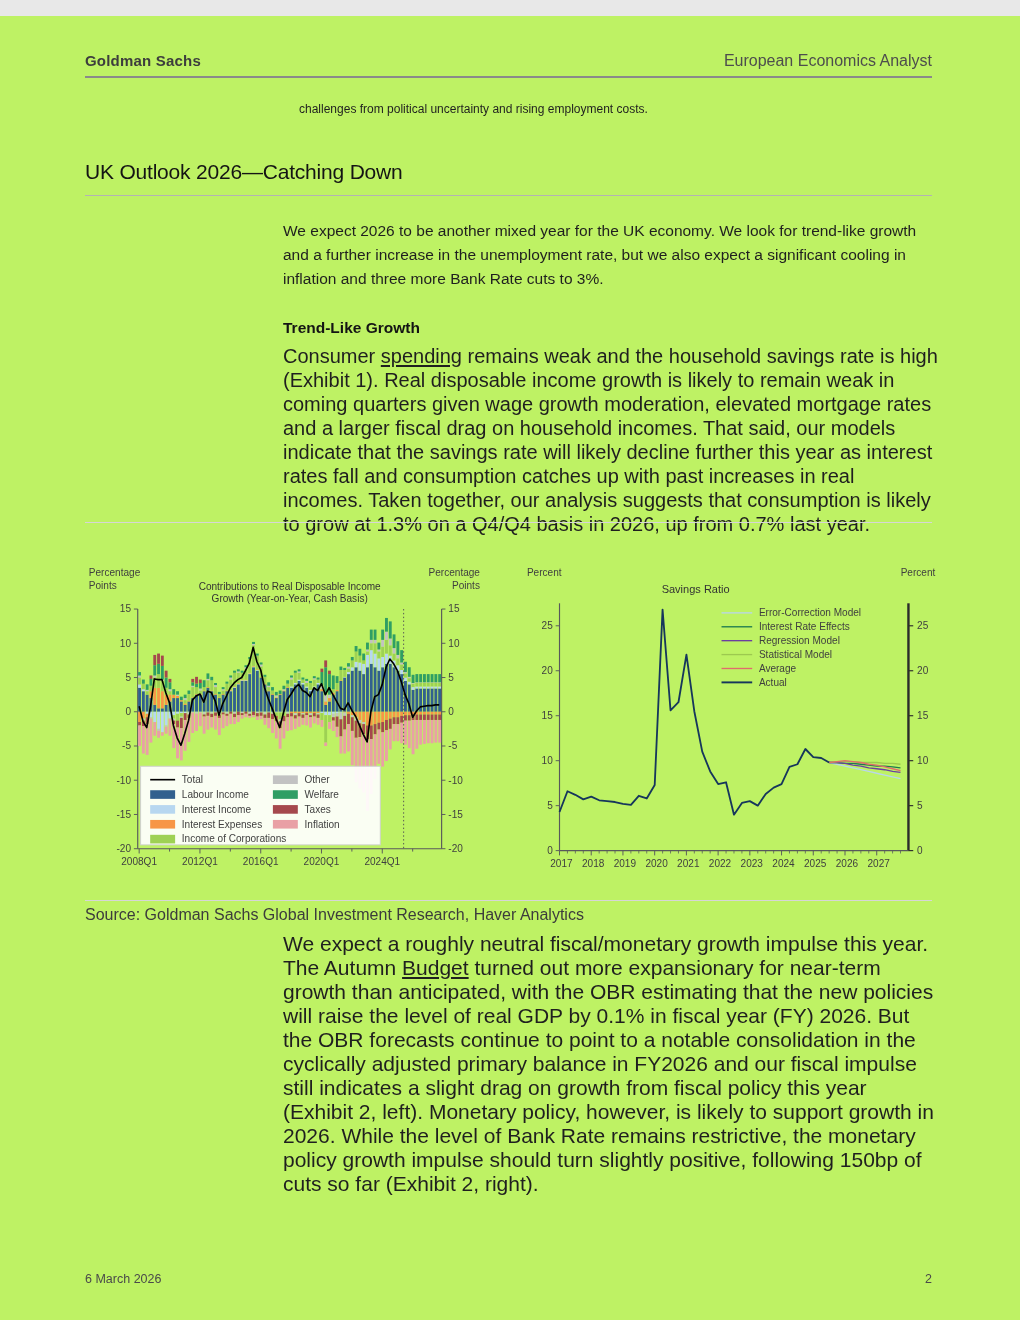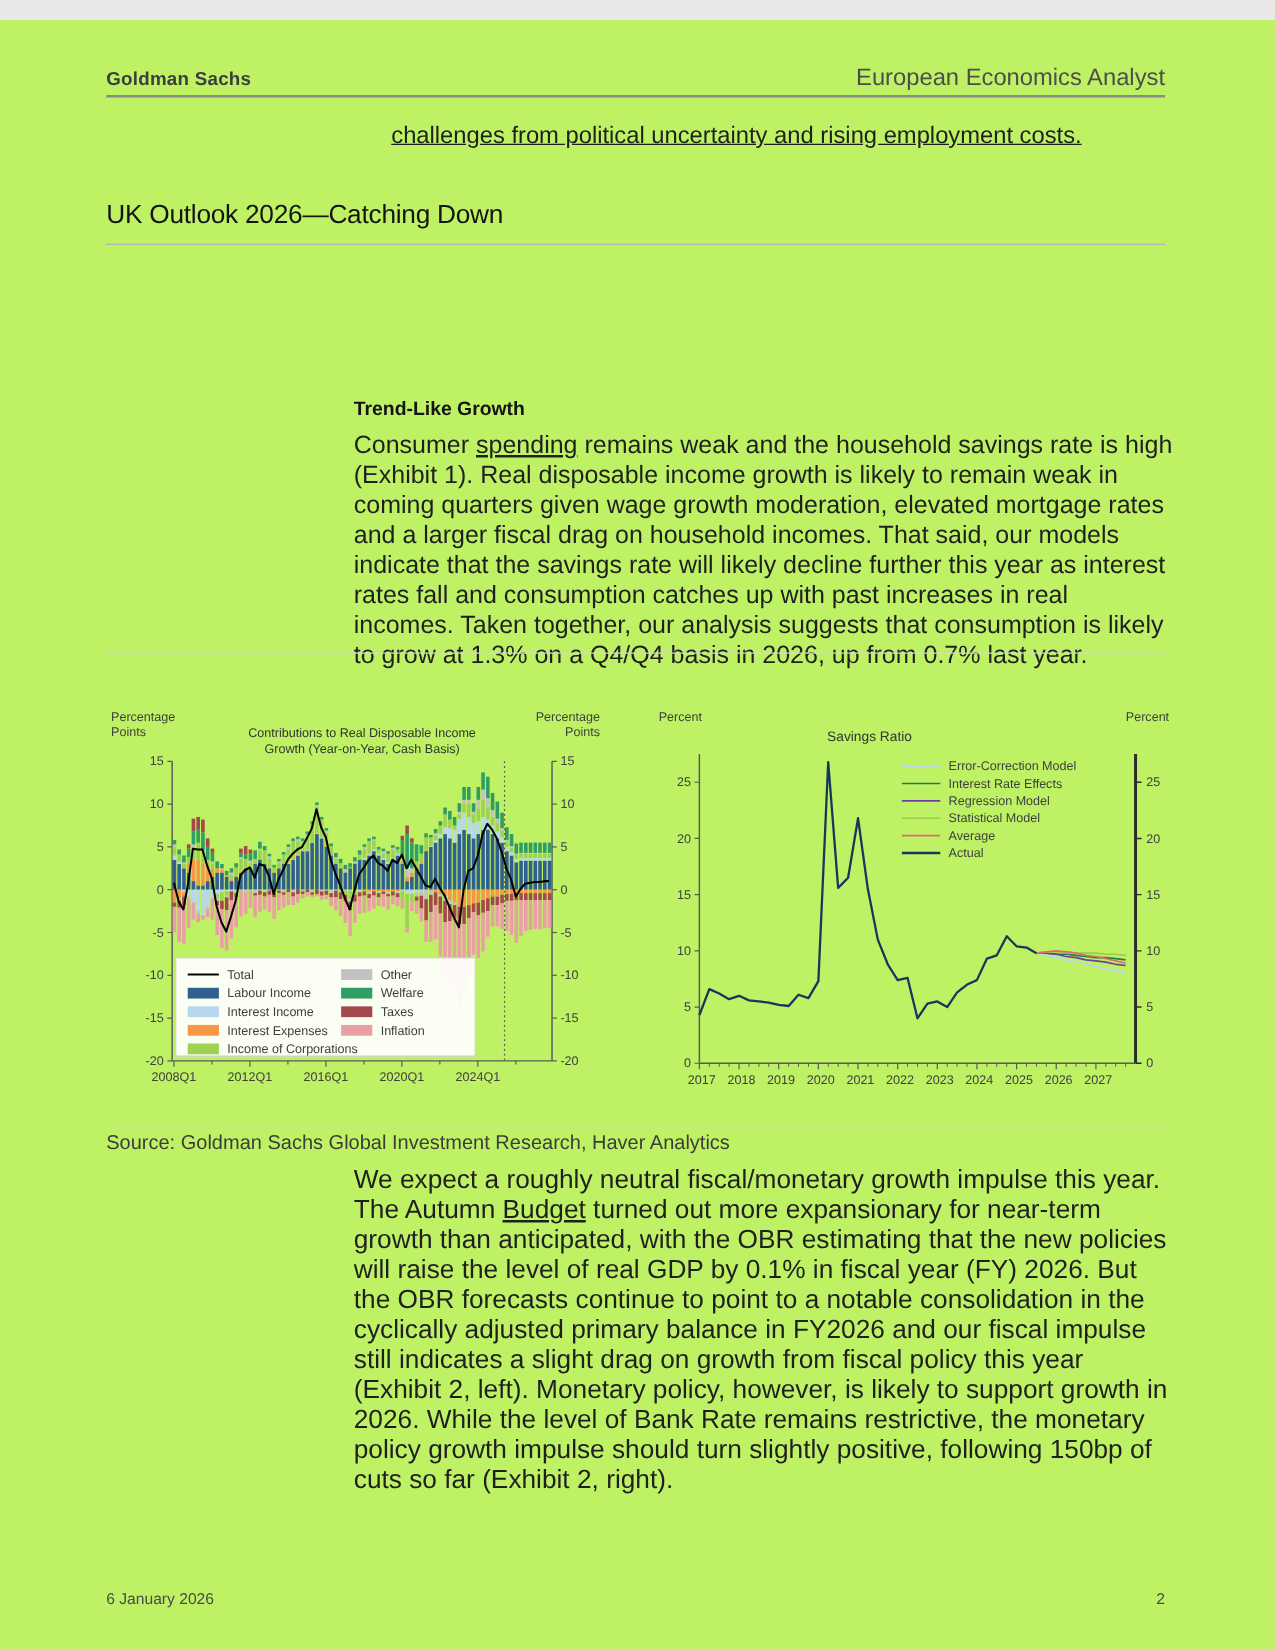--- a/index.html
+++ b/index.html
@@ -5,23 +5,23 @@
   * { margin:0; padding:0; box-sizing:border-box; }
   html,body { background:#e8e8e8; }
   .page {
     position:relative; width:1020px; height:1320px; margin:16px auto;
     background:#bef264; overflow:hidden;
     font-family:"Liberation Sans", sans-serif; color:#212121;
   }
   .abs { position:absolute; }
   .hdr-row { left:85px; right:88px; top:36px; display:flex; justify-content:space-between; align-items:baseline; }
   .brand { font-size:15px; font-weight:bold; color:#3d3d3d; letter-spacing:0.2px; }
-  .pub   { font-size:19px; color:#4d4d4d; }
+  .pub   { font-size:16px; color:#4d4d4d; }
   .hdr-rule { left:85px; right:88px; top:60px; border-top:2px solid #8a8a8a; }
-  .fragment { left:313px; top:81px; width:560px; font-size:19px; line-height:24px; color:#1f1f1f;text-decoration:underline; }
+  .fragment { left:299px; top:81px; width:560px; font-size:12px; line-height:24px; color:#1f1f1f; }
   .doc-title { left:85px; top:144px; font-size:21px; font-weight:normal; color:#141414; letter-spacing:-0.2px;text-align:center; }
   .title-rule { left:85px; right:88px; top:179px; border-top:1px solid #b3b3b3; }
   .lead { left:283px; top:203px; width:656px; font-size:15.5px; line-height:24px; color:#1f1f1f; }
   .subhead { left:283px; top:303px; font-size:15.5px; font-weight:bold; color:#141414; }
   .para1 { left:283px; top:328px; width:656px; font-size:20px; line-height:24px; color:#1f1f1f; }
   .para2 { left:283px; top:916px; width:656px; font-size:21px; line-height:24px; color:#1f1f1f; }
   a.doclink { color:#1f1f1f; text-decoration:underline; text-underline-offset:2px; }
   .ex-rule-top { left:85px; right:88px; top:506px; border-top:1px solid #d6d6d6; }
   .ex-title { left:85px; top:513px; font-size:13.5px; font-weight:bold; color:#161616; }
   .charts { left:85px; top:540px; width:852px; display:flex; justify-content:space-between;gap:41px; }
@@ -40,20 +40,21 @@
     <span class="brand">Goldman Sachs</span>
     <span class="pub">European Economics Analyst</span>
   </div>
   <div class="abs hdr-rule"></div>
 
   <p class="abs fragment">challenges from political uncertainty and rising employment costs.</p>
 
   <h1 class="abs doc-title">UK Outlook 2026—Catching Down</h1>
   <div class="abs title-rule"></div>
 
+  <p class="abs lead">We expect 2026 to be another mixed year for the UK economy. We look for trend-like growth and a further increase in the unemployment rate, but we also expect a significant cooling in inflation and three more Bank Rate cuts to 3%.</p>
 
   <h2 class="abs subhead">Trend-Like Growth</h2>
 
   <p class="abs para1"><span>Consumer </span><a href="#" class="doclink">spending</a><span> remains weak and the household savings rate is high (Exhibit 1). Real disposable income growth is likely to remain weak in coming quarters given wage growth moderation, elevated mortgage rates and a larger fiscal drag on household incomes. That said, our models indicate that the savings rate will likely decline further this year as interest rates fall and consumption catches up with past increases in real incomes. Taken together, our analysis suggests that consumption is likely to grow at 1.3% on a Q4/Q4 basis in 2026, up from 0.7% last year.</span></p>
 
   <div class="abs ex-rule-top"></div>
 
   <div class="abs charts">
     <svg id="chart-left" width="416" height="340" viewBox="0 0 416 340">
         <g>
@@ -890,17 +891,17 @@
         </g>
       </svg>
   </div>
 
   <div class="abs ex-rule-bot"></div>
   <div class="abs source">Source: Goldman Sachs Global Investment Research, Haver Analytics</div>
 
   <p class="abs para2"><span>We expect a roughly neutral fiscal/monetary growth impulse this year. The Autumn </span><a href="#" class="doclink">Budget</a><span> turned out more expansionary for near-term growth than anticipated, with the OBR estimating that the new policies will raise the level of real GDP by 0.1% in fiscal year (FY) 2026. But the OBR forecasts continue to point to a notable consolidation in the cyclically adjusted primary balance in FY2026 and our fiscal impulse still indicates a slight drag on growth from fiscal policy this year (Exhibit 2, left). Monetary policy, however, is likely to support growth in 2026. While the level of Bank Rate remains restrictive, the monetary policy growth impulse should turn slightly positive, following 150bp of cuts so far (Exhibit 2, right).</span></p>
 
   <div class="abs footer-row">
-    <span>6 January 2026</span>
+    <span>6 March 2026</span>
     <span>2</span>
   </div>
 
 </div>
 
 </body></html>

